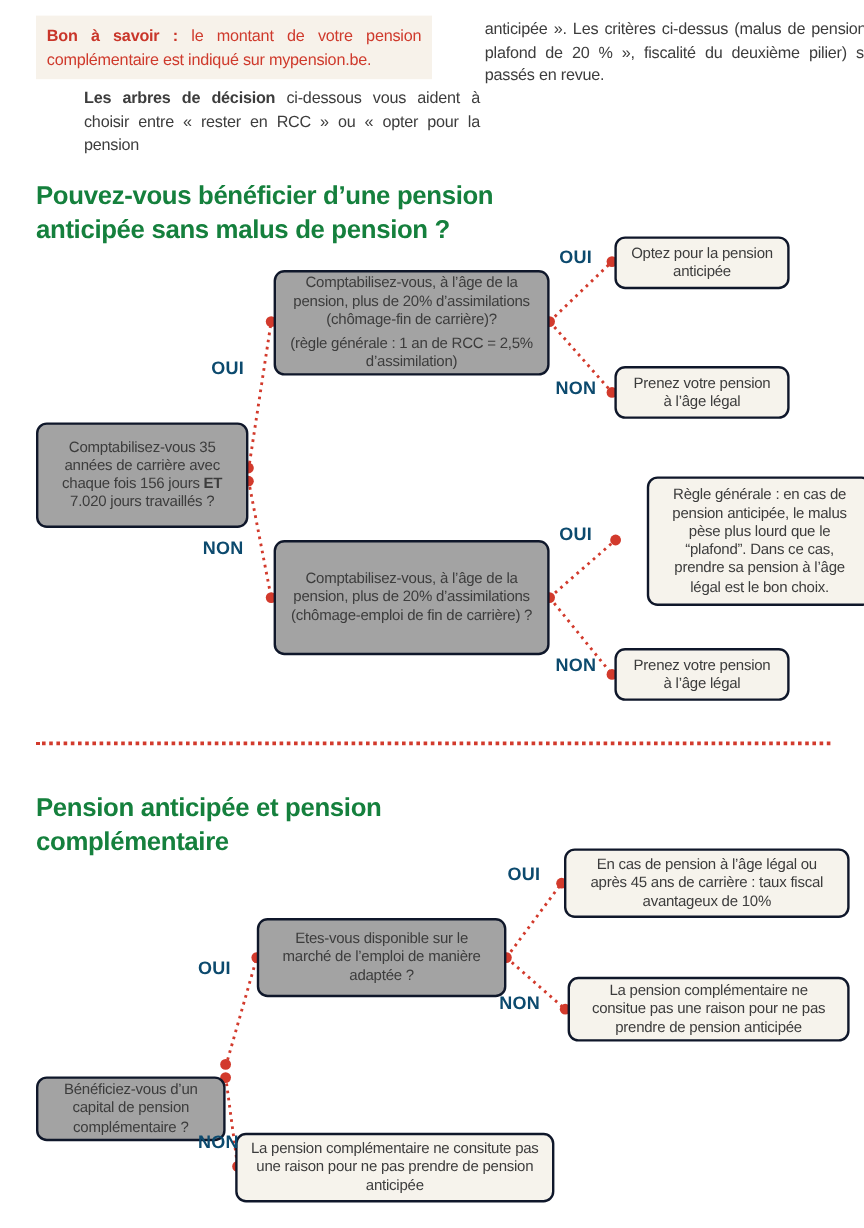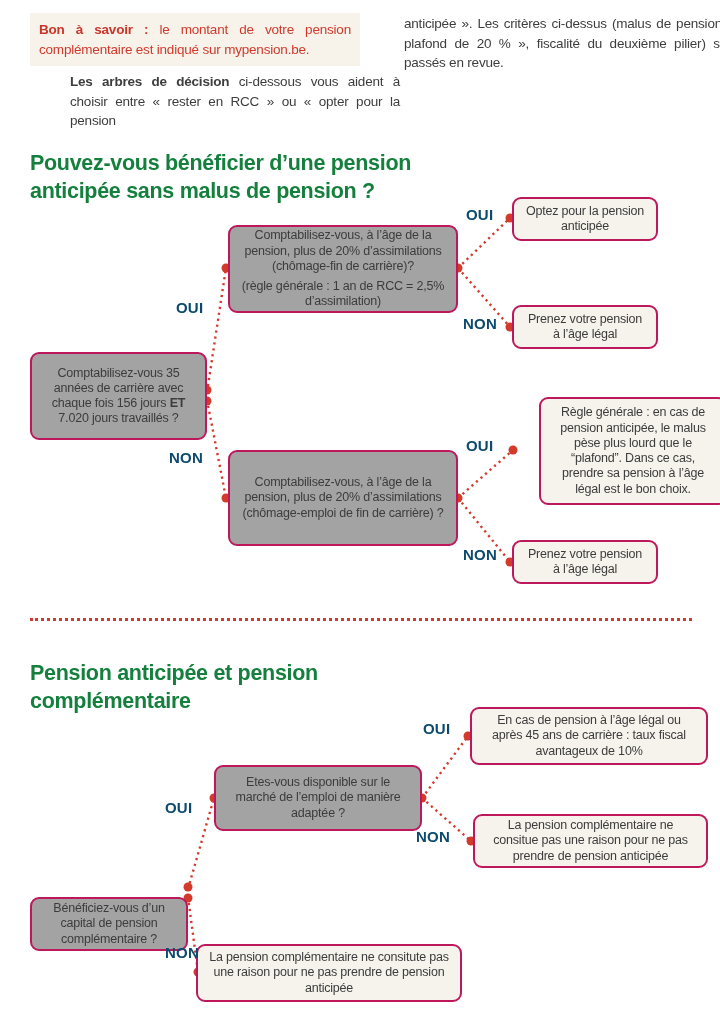--- a/index.html
+++ b/index.html
@@ -23,21 +23,21 @@
   .para-left{left:30px;top:72px;width:330px;margin-left:40px;}
   .para-right{left:356px;top:14px;width:334px;margin-left:48px;}
   .heading{
     color:#15803d;font-weight:bold;font-size:21.5px;line-height:1.3;
     letter-spacing:-0.3px;z-index:2;
   }
   .h1{left:30px;top:150px;width:440px;}
   .h2{left:30px;top:660px;width:290px;}
   
   .box{
-    border:2px solid #be185d;border-radius:9px;z-index:2;
+    border:2px solid #0f172a;border-radius:9px;z-index:2;
     display:flex;flex-direction:column;justify-content:center;align-items:center;
     text-align:center;font-size:12.5px;line-height:1.22;letter-spacing:-0.2px;
     color:#3c3c3c;padding:6px 9px;
   }
   .qbox{background:#a3a3a3;}
   .rbox{background:#f6f3ec;}
   .box .sub{margin-top:5px;}
   .lbl{
     position:absolute;z-index:2;color:#0c4a6e;font-weight:bold;
     font-size:15px;letter-spacing:0.2px;

